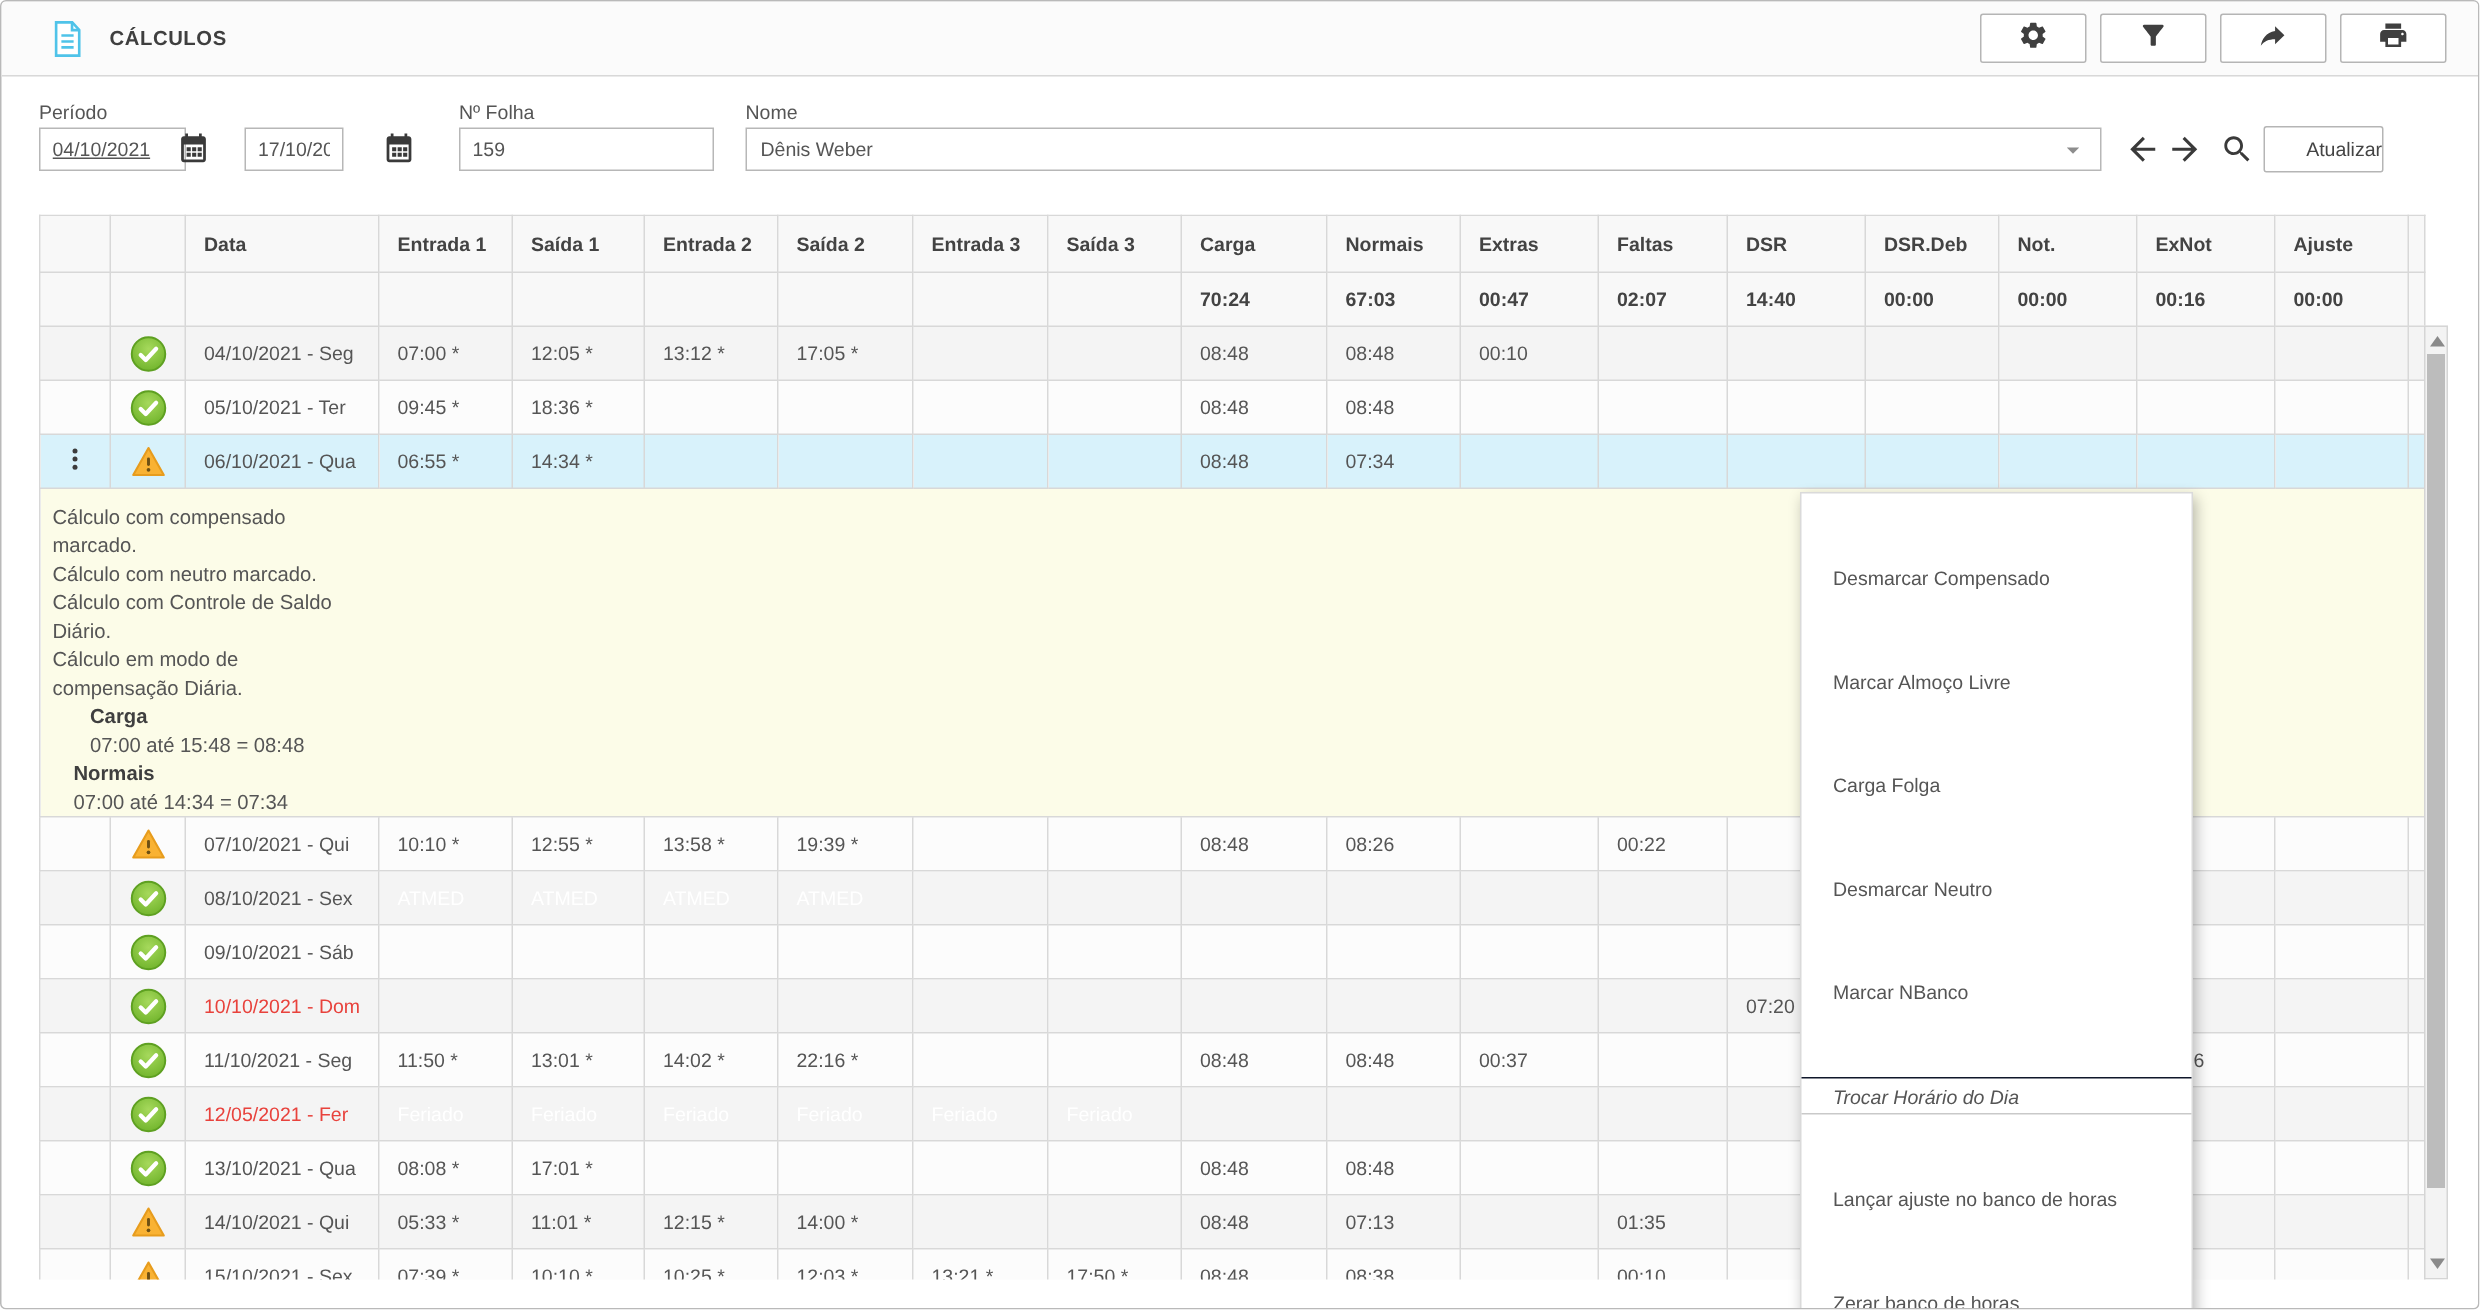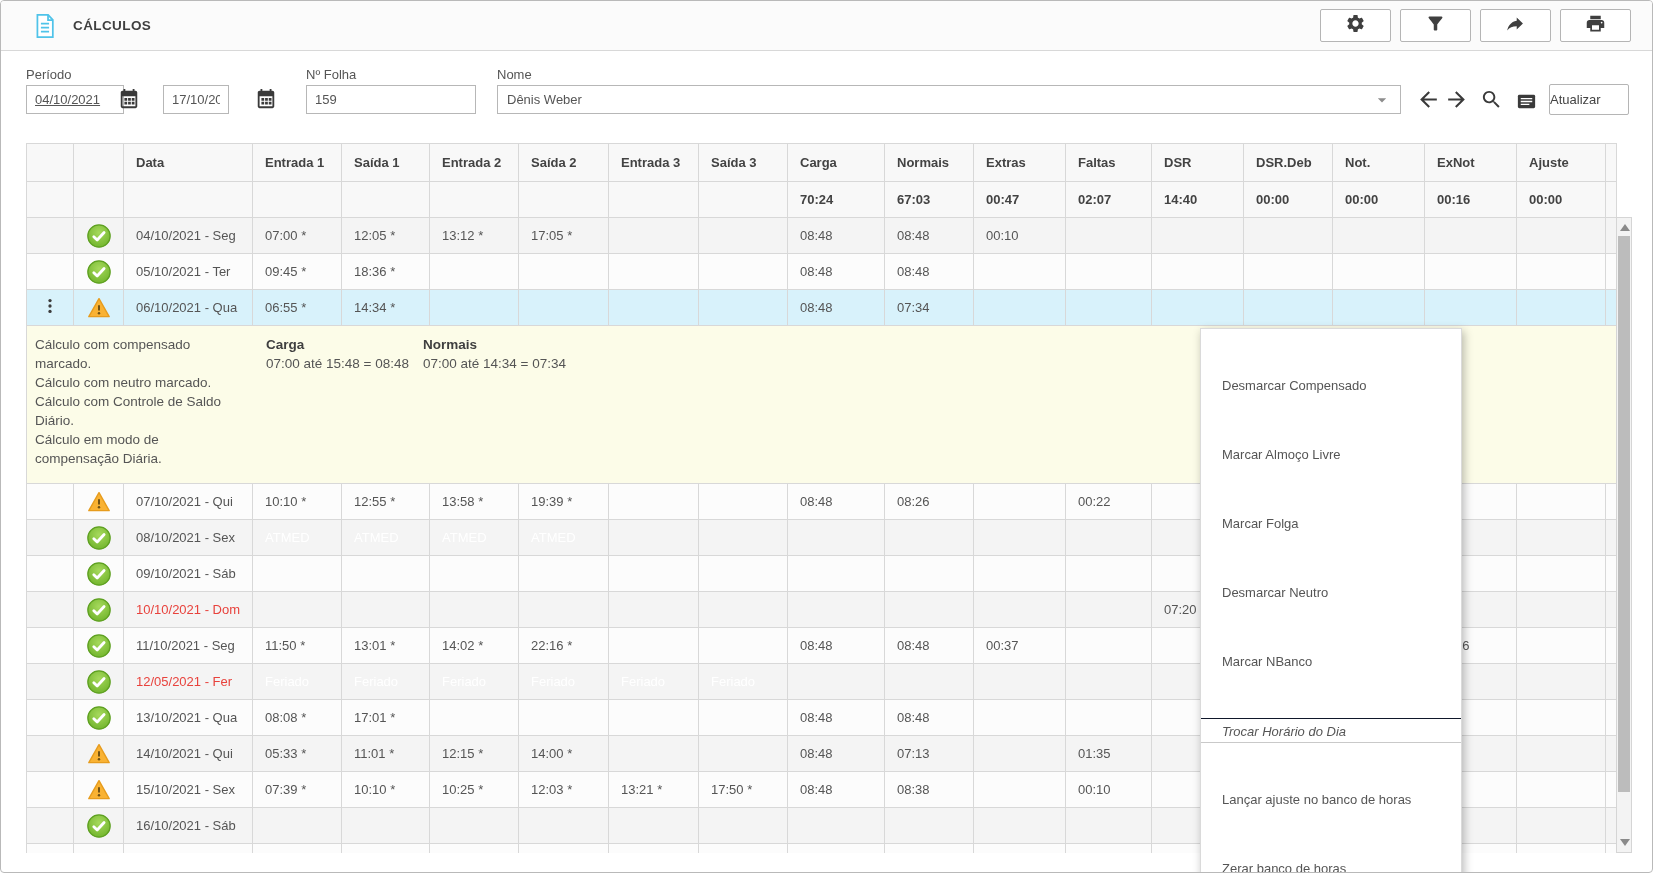--- a/index.html
+++ b/index.html
@@ -27,41 +27,41 @@
             background:#fff; font-family:"Liberation Sans",sans-serif;
             font-size:13px; color:#555; padding:0 8px; }
   .cal-btn { position:absolute; top:87px; width:24px; height:24px; cursor:pointer; }
   .cal-btn svg { width:22px; height:22px; fill:#3a3a3a; }
   .nome-select { position:absolute; left:496px; top:84px; width:904px; height:29px;
                  border:1px solid #b7b7b7; background:#fff; font-size:13px; color:#555;
                  line-height:27px; padding-left:9px; cursor:pointer; }
   .nome-caret { position:absolute; right:8px; top:4px; width:20px; height:20px; fill:#8d8d8d; }
   .mini-ico { position:absolute; cursor:pointer; }
   .mini-ico svg { fill:#3a3a3a; }
-  .btn-atualizar { position:absolute; left:1548px; top:83px; width:80px; height:31px;
+  .btn-atualizar { position:absolute; left:1508px; top:83px; width:80px; height:31px;
                    background:#fff; border:1px solid #b5b5b5; border-radius:2px;
-                   font-size:13px; color:#444; text-align:left; line-height:29px; cursor:pointer; }
+                   font-size:13px; color:#444; text-align:right; line-height:29px; cursor:pointer; }
 
   
   .grid-wrap { position:absolute; left:25px; top:142px; width:1606px; height:710px; overflow:hidden; }
   table.grid { border-collapse:collapse; table-layout:fixed; width:1590px; }
   .grid th, .grid td { border:1px solid #d8d8d8; font-size:13px; color:#555;
                        white-space:nowrap; overflow:hidden; padding:0 4px 0 12px;
                        height:36px; text-align:left; vertical-align:middle; }
   .grid th { background:#f8f8f8; font-weight:bold; color:#434343; height:38px; }
   .grid tr.totals td { background:#f8f8f8; font-weight:bold; color:#434343; }
   .grid td.c-kebab, .grid td.c-icon { padding:0; text-align:center; }
   .grid tr.light td { background:#fcfcfc; }
   .grid tr.shade td { background:#f4f4f4; }
   .grid tr.highlight td { background:var(--row-highlight,#d8f2fb); }
   .grid td.flag { background:var(--flag-blue,#4ec3e6); color:#fff; }
   .grid td.red-date { color:var(--red-date,#e8423c); }
   .grid td.detail-cell { background:var(--detail-bg,#fcfce8); vertical-align:top;
                          padding:9px 0 0 8px; height:158px; }
-  .detail-flex { display:flex; align-items:flex-start; }
+  .detail-flex { display:flex; align-items:flex-start;flex-direction:column; }
   .detail-notes { width:206px; font-size:13.5px; color:#555; line-height:19px; white-space:normal; }
   .detail-block { margin-left:25px; font-size:13.5px; color:#555; line-height:19px; }
   .detail-block.second { margin-left:14px; }
   .detail-title { font-weight:bold; color:#3f3f3f; }
   .row-icon { width:26px; height:26px; display:inline-block; vertical-align:middle; }
   .kebab-btn { display:inline-block; width:20px; height:22px; cursor:pointer; }
 
   
   .vscroll { position:absolute; left:1590px; top:74px; width:16px; height:636px;
              background:#f3f3f3; border:1px solid #d5d5d5; }
@@ -653,21 +653,21 @@
     <div class="vscroll">
       <span class="sb-arrow sb-up"></span>
       <span class="sb-thumb"></span>
       <span class="sb-arrow sb-down"></span>
     </div>
   </div>
 
   <div class="ctx-menu">
       <div class="ctx-item">Desmarcar Compensado</div>
       <div class="ctx-item">Marcar Almoço Livre</div>
-      <div class="ctx-item">Marcar Folga</div>
+      <div class="ctx-item">Carga Folga</div>
       <div class="ctx-item">Desmarcar Neutro</div>
       <div class="ctx-item">Marcar NBanco</div>
       <div class="ctx-item active">Trocar Horário do Dia</div>
       <div class="ctx-item">Lançar ajuste no banco de horas</div>
       <div class="ctx-item">Zerar banco de horas</div>
     </div>
 
 </div>
 
 </body></html>

